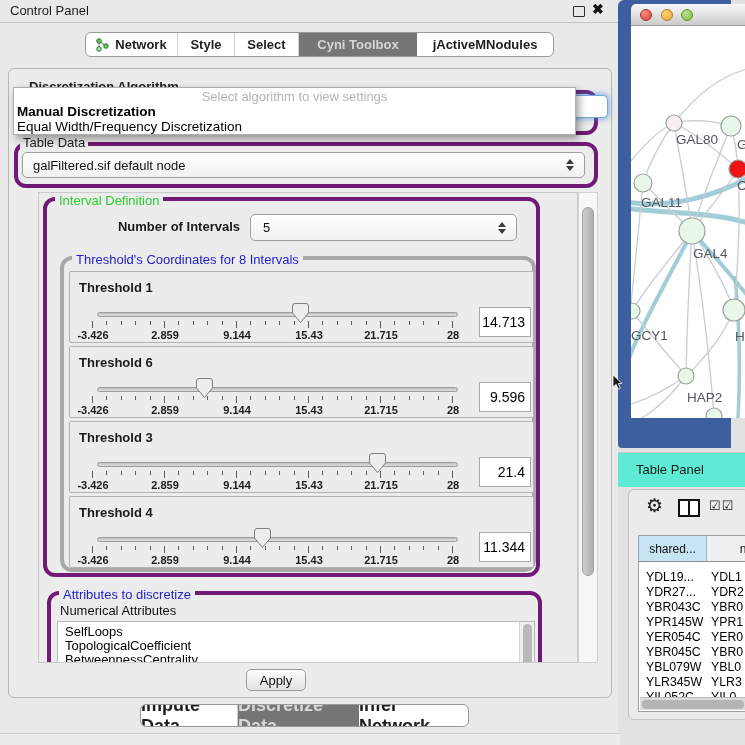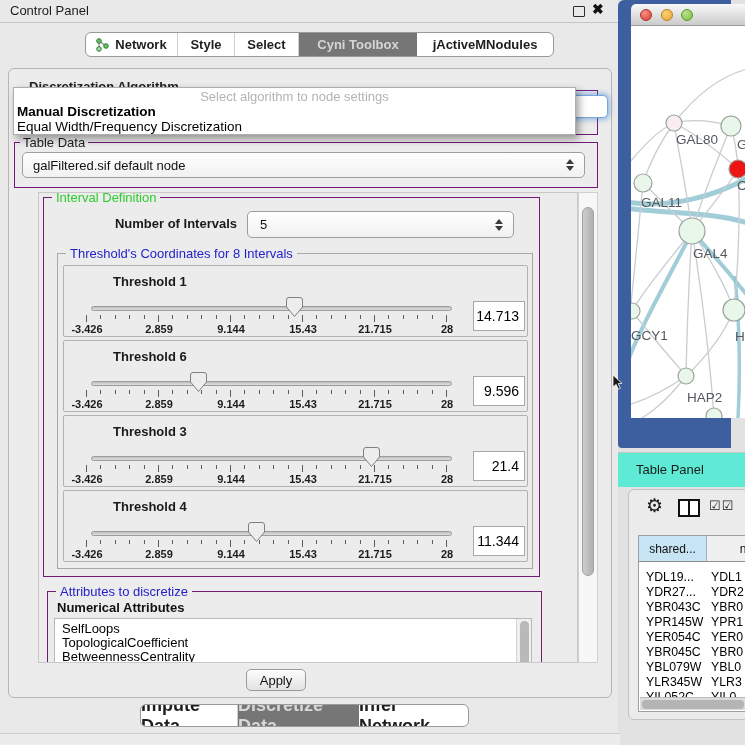--- a/index.html
+++ b/index.html
@@ -23,21 +23,21 @@
   .toptab{display:flex;align-items:center;justify-content:center;font-size:13px;font-weight:bold;
           color:#1d1d1d;border-right:1px solid #cfcfcf;box-sizing:border-box;}
   .toptab:last-child{border-right:none;}
   .toptab.sel{background:#767676;color:#d6d6d6;border-right:none;}
   .toptab .net-ico{margin-right:6px;display:inline-block;line-height:0;}
 
   
   .outer-panel{position:absolute;left:8px;top:68px;width:604px;height:630px;
                border:1px solid #b6b6b6;border-radius:6px;background:#ececec;box-sizing:border-box;}
 
-  .group{position:absolute;border:1px solid #701a75;border-radius:0;box-sizing:border-box;}
+  .group{position:absolute;border:4px solid #701a75;border-radius:12px;box-sizing:border-box;}
   .group-legend{position:absolute;top:-8px;left:8px;background:#ececec;padding:0 4px;font-size:13px;line-height:15px;}
 
   
   .disc-group{left:14px;top:90px;width:584px;height:45px;}
   .disc-label{position:absolute;left:26px;top:79px;font-size:13px;font-weight:bold;color:#222;background:#ececec;padding:0 3px;z-index:2;}
   .algo-combo-frag{position:absolute;left:540px;top:95px;width:68px;height:23px;background:#fff;
                    border:1px solid #7aa7d9;border-radius:5px;box-shadow:0 0 5px 2px rgba(77,144,217,.55);z-index:3;box-sizing:border-box;}
 
   
   .popup{position:absolute;left:13px;top:87px;width:563px;height:48px;background:#fff;
@@ -62,34 +62,34 @@
                border:1px solid #c9c9c9;box-sizing:border-box;background:#ececec;}
   .iv-group{left:4px;top:4px;width:497px;height:380px;}
   .iv-legend{color:#2ecc2e;}
   .count-label{position:absolute;left:18px;top:17px;width:175px;text-align:right;font-size:13px;font-weight:bold;color:#1a1a1a;line-height:18px;}
   .count-combo{left:203px;top:13px;width:267px;height:27px;}
   .count-combo .val{line-height:26px;}
   .ts-group{left:13px;top:55px;width:476px;height:316px;border-color:#a8a8a8;}
   .ts-legend{color:#2222cc;}
 
   .thr-box{position:absolute;left:5px;width:465px;height:72px;border:1px solid #b2b2b2;border-radius:2px;background:#ececec;box-sizing:border-box;}
-  .thr-label{position:absolute;left:9px;top:8px;font-size:13px;font-weight:bold;color:#1a1a1a;margin-left:40px;}
+  .thr-label{position:absolute;left:9px;top:8px;font-size:13px;font-weight:bold;color:#1a1a1a;}
   .thr-track{position:absolute;left:27px;top:40px;width:361px;height:5px;background:linear-gradient(#c0c0c0,#dedede);
              border:1px solid #9c9c9c;border-radius:3px;box-sizing:border-box;}
   .tick{position:absolute;width:1px;background:#5c5c5c;top:49px;}
   .tick.minor{height:4px;}
   .tick.major{height:7px;}
   .tick-lab{position:absolute;top:57px;width:50px;text-align:center;font-size:11px;font-weight:bold;color:#1c1c1c;}
   .thumb{position:absolute;top:31px;width:17px;height:20px;line-height:0;}
   .thr-value{position:absolute;left:409px;top:35px;width:52px;height:30px;background:#fff;border:1px solid #a8a8a8;
              box-sizing:border-box;font-size:14px;color:#000;text-align:right;line-height:28px;padding-right:5px;}
 
   .attr-group{left:8px;top:398px;width:495px;height:130px;}
   .attr-legend{color:#2222cc;}
-  .attr-heading{position:absolute;left:9px;top:8px;font-size:13px;font-weight:bold;color:#111;}
+  .attr-heading{position:absolute;left:9px;top:8px;font-size:13px;font-weight:normal;color:#111;}
   .attr-list{position:absolute;left:6px;top:26px;width:478px;height:150px;background:#fff;border:1px solid #b8b8b8;box-sizing:border-box;overflow:hidden;}
   .attr-item{font-size:13px;line-height:14px;padding:0 0 0 7px;color:#000;white-space:nowrap;}
   .attr-list-inner{padding-top:3px;}
   .lsb-track{position:absolute;right:0;top:0;width:14px;height:100%;background:#f0f0f0;border-left:1px solid #d5d5d5;}
   .lsb-thumb{position:absolute;right:2px;top:2px;width:9px;height:140px;background:#b9b9b9;border-radius:5px;}
 
   
   .vscroll{position:absolute;left:578px;top:192px;width:20px;height:471px;background:#f7f7f7;
            border:1px solid #d0d0d0;box-sizing:border-box;}
   .vscroll .vthumb{position:absolute;left:3px;top:14px;width:12px;height:369px;border-radius:6px;
@@ -397,21 +397,21 @@
     <div class="bottab sel" style="width:121px">
         <span>Discretize Data</span>
       </div>
     <div class="bottab" style="width:109px">
         <span>Infer Network</span>
       </div>
   </div>
   <div class="bottom-strip"></div>
 
   <div class="popup">
-    <div class="popup-hint">Select algorithm to node settings</div>
+    <div class="popup-hint">Select algorithm to view settings</div>
     <div class="popup-opt hl">Manual Discretization</div>
     <div class="popup-opt">Equal Width/Frequency Discretization</div>
   </div>
 </div>
 
 <div class="net-window">
   <div class="mac-titlebar">
     <div class="tl red"></div>
     <div class="tl yellow"></div>
     <div class="tl green"></div>

